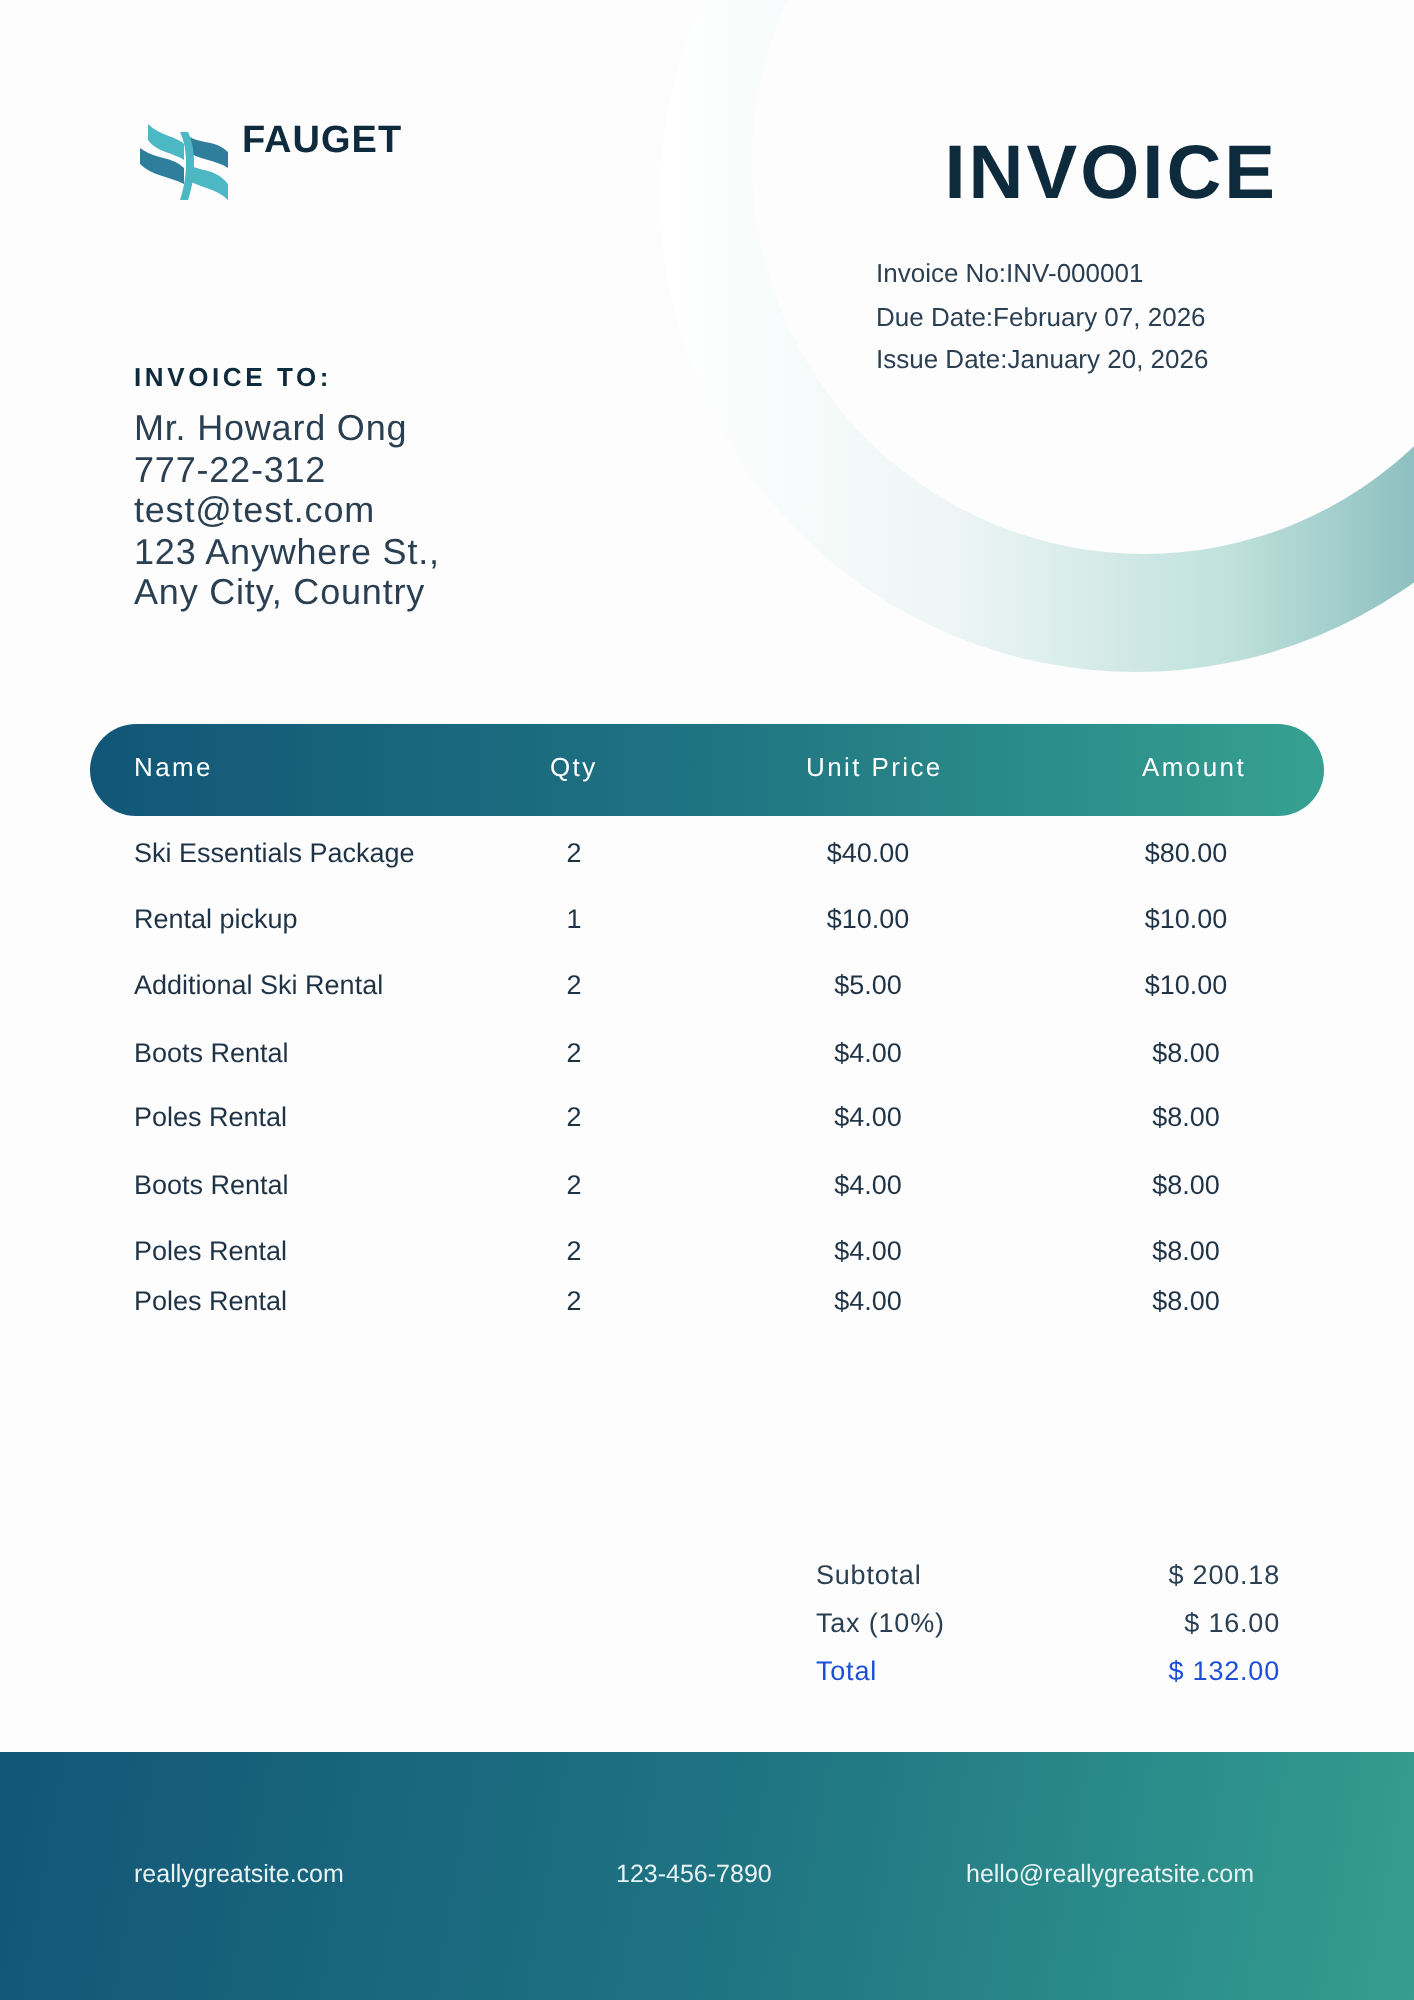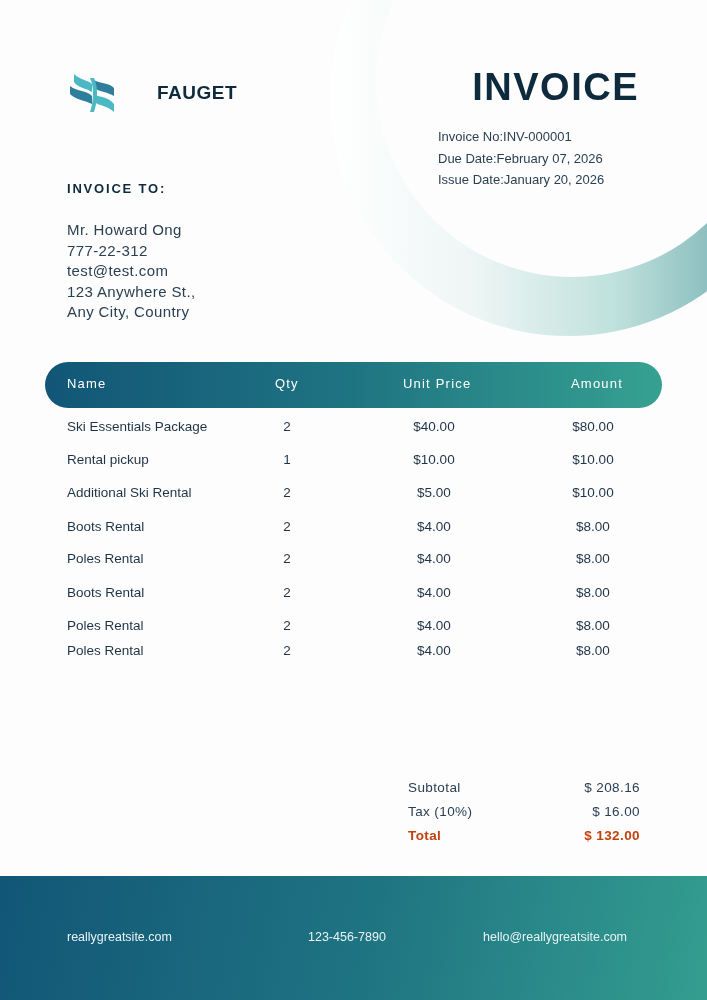--- a/index.html
+++ b/index.html
@@ -1,38 +1,38 @@
 <!DOCTYPE html>
 <html><head>
 <meta charset="utf-8">
 <style>
   html,body{margin:0;padding:0;}
   body{width:707px;height:1000px;position:relative;overflow:hidden;background:#fdfdfd;font-family:"Liberation Sans",sans-serif;color:#1f3346;}
   .arc-outer{position:absolute;left:330px;top:-140px;width:476px;height:476px;border-radius:50%;
     background:linear-gradient(90deg,#ffffff 0%,#eef6f5 30%,#bfe1dc 60%,#7fb6b8 85%,#4f8e99 100%);}
   .arc-inner{position:absolute;left:376px;top:-115px;width:392px;height:392px;border-radius:50%;background:#fdfdfd;}
-  .logo{position:absolute;left:70px;top:72px;display:flex;align-items:center;gap:36px;}
+  .logo{position:absolute;left:70px;top:60px;display:flex;align-items:flex-start;}
   .logo-text{font-weight:bold;font-size:19px;color:#0e2a3d;margin-left:5px;letter-spacing:0.5px;}
   .title{position:absolute;right:68px;top:66px;font-size:38px;font-weight:bold;color:#0e2a3d;letter-spacing:1.5px;}
   .meta{position:absolute;left:438px;top:129px;width:202px;font-size:13px;color:#2a3f52;}
   .meta-row{display:flex;justify-content:flex-start;height:21.5px;}
   .bill-head{position:absolute;left:67px;top:181px;font-size:13px;font-weight:bold;letter-spacing:1.8px;color:#0e2a3d;}
-  .bill{position:absolute;left:67px;top:220px;font-size:15px;color:#2a3f52;line-height:20.5px;letter-spacing:0.4px;}
+  .bill{position:absolute;left:67px;top:204px;font-size:18px;color:#2a3f52;line-height:20.5px;letter-spacing:0.4px;}
   .thead{position:absolute;left:45px;top:362px;width:617px;height:46px;border-radius:23px;
     background:linear-gradient(90deg,#125677 0%,#1f7482 50%,#36a191 100%);color:#fff;font-weight:normal;font-size:13px;letter-spacing:1.2px;}
   .thead span{position:absolute;top:14px;}
   .row{position:absolute;left:0;width:707px;font-size:13.5px;color:#1f3346;}
   .row span{position:absolute;}
   .c-name{left:67px;}
   .c-qty{left:270px;width:34px;text-align:center;}
   .c-unit{left:394px;width:80px;text-align:center;}
   .c-amt{left:553px;width:80px;text-align:center;}
   .totals{position:absolute;left:408px;top:780px;width:232px;font-size:13.5px;color:#2a3f52;letter-spacing:0.4px;}
   .t-row{display:flex;justify-content:space-between;height:24px;}
-  .t-row.total{font-weight:bold;color:#c2410c;gap:36px;}
+  .t-row.total{font-weight:normal;color:#1d4ed8;gap:36px;}
   .footer{position:absolute;left:0;top:876px;width:707px;height:124px;
     background:linear-gradient(100deg,#125677 0%,#1f7482 50%,#36a191 100%);color:#e8f3f4;font-size:12.5px;padding-left:32px;}
   .footer span{position:absolute;top:54px;}
 </style>
 </head>
 <body>
 
 <div class="arc-outer"></div>
 <div class="arc-inner"></div>
 
@@ -125,21 +125,21 @@
 <div class="row" style="top:643px">
   <span class="c-name">Poles Rental</span>
   <span class="c-qty">2</span>
   <span class="c-unit">$4.00</span>
   <span class="c-amt">$8.00</span>
 </div>
 
 <div class="totals">
   <div class="t-row">
     <span>Subtotal</span>
-    <span>$ 208.16</span>
+    <span>$ 200.18</span>
   </div>
   <div class="t-row">
     <span>Tax (10%)</span>
     <span>$ 16.00</span>
   </div>
   <div class="t-row total">
     <span>Total</span>
     <span>$ 132.00</span>
   </div>
 </div>

